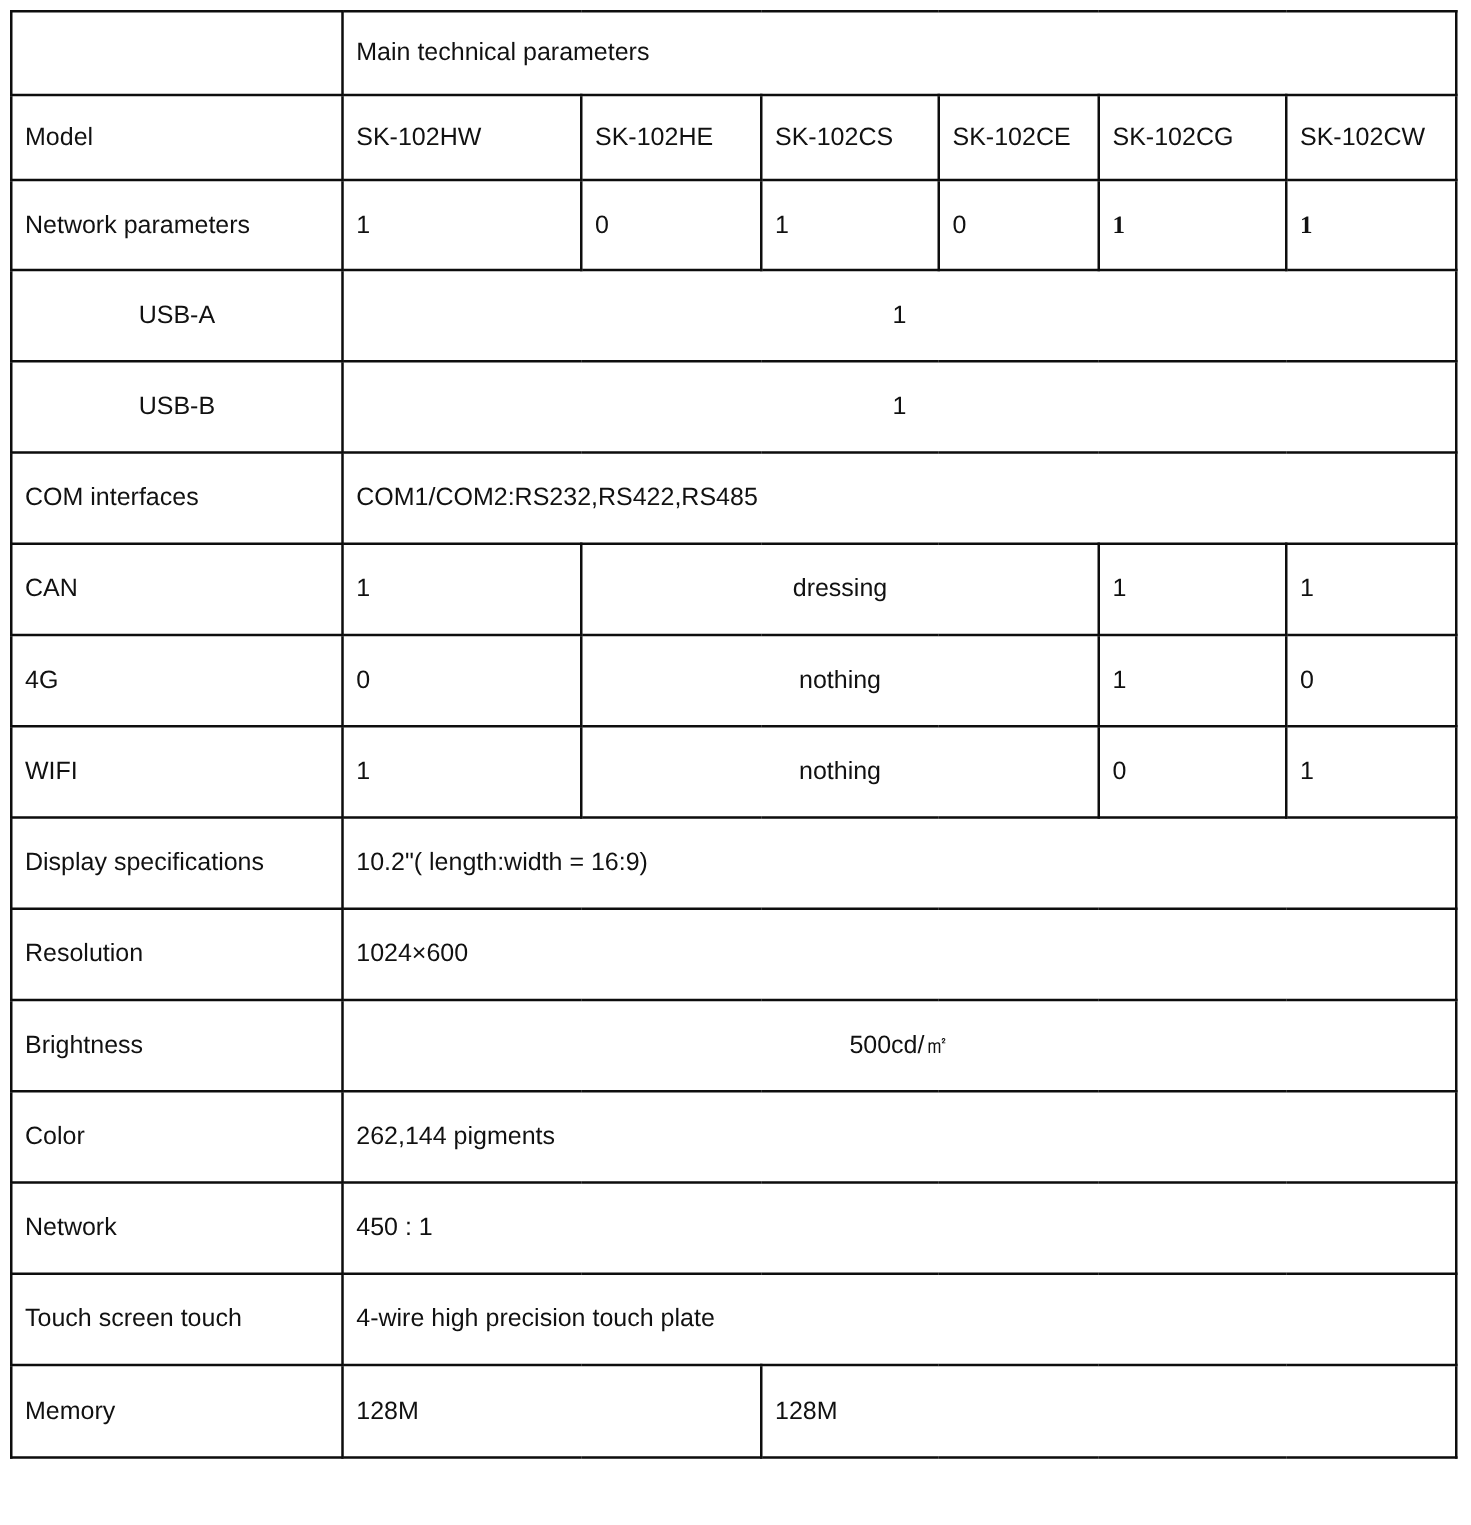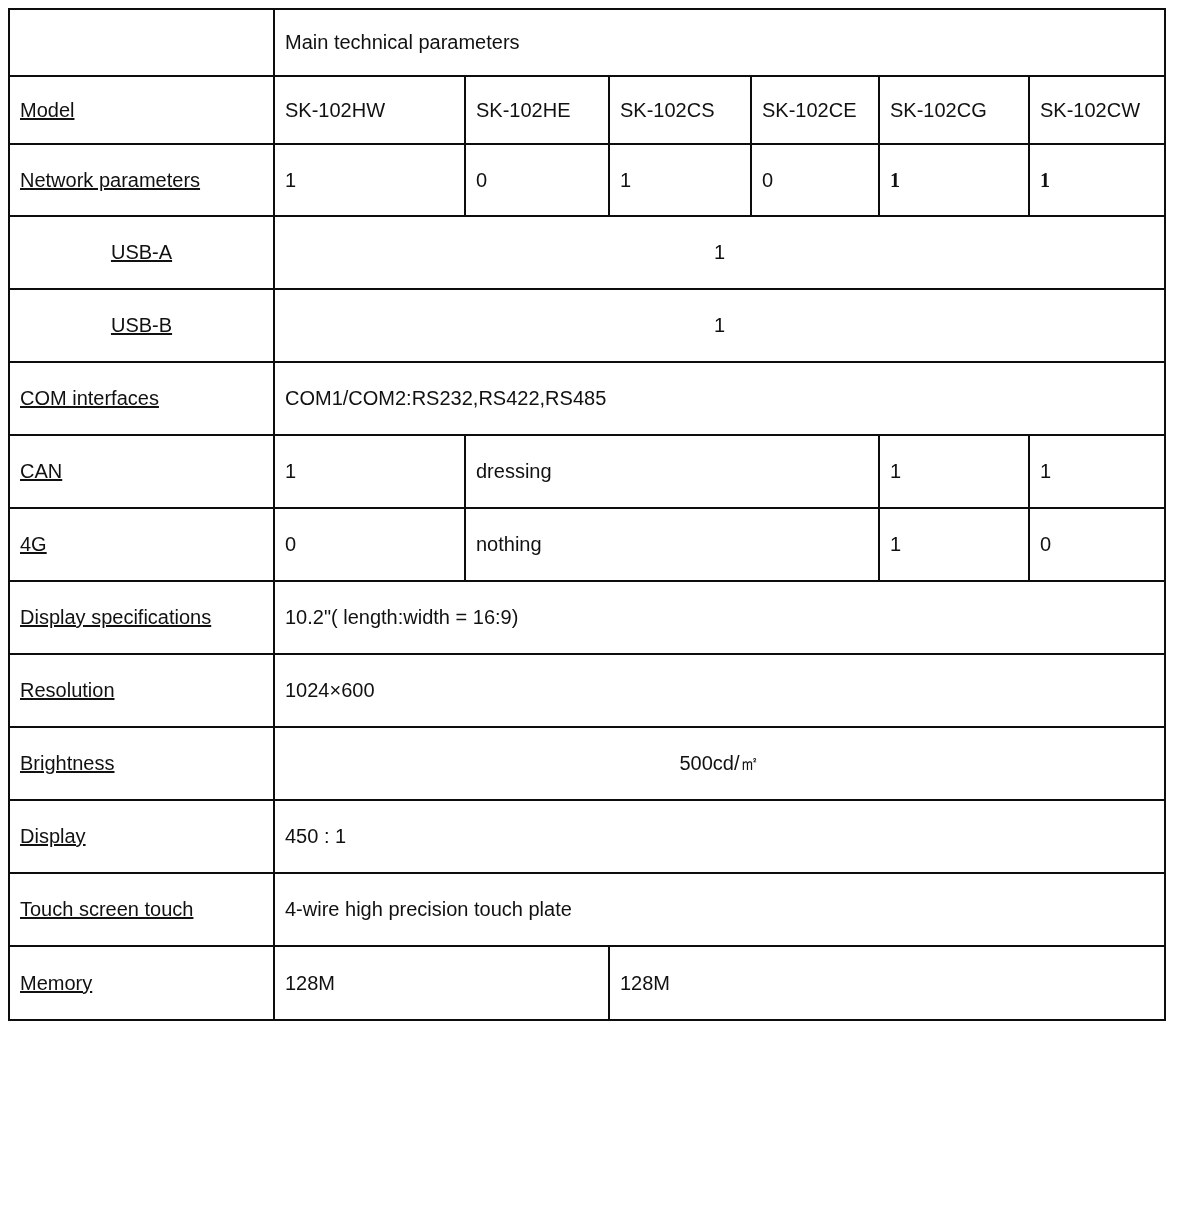--- a/index.html
+++ b/index.html
@@ -41,32 +41,32 @@
     vertical-align: middle;
     overflow: hidden;
     white-space: nowrap;
   }
 
   
   td.label {
     width: 265px;
     font-size: 20px;
     padding-left: 16px;
-    text-decoration: underline;
   }
 
   
   td.v-top {
     vertical-align: top;
     padding-top: 2px;
   }
   td.v-mid {
     vertical-align: middle;
   }
   td.center {
+    text-align: center;
   }
   td.bold-serif {
     font-family: "Liberation Serif", serif;
     font-weight: bold;
     font-size: 21px;
   }
 
   
   tr.r-header td { height: 65px; }
   tr.r-model td  { height: 66px; }
@@ -153,39 +153,50 @@
       </tr>
 
       <tr class="r-tri">
         <td class="label">4G</td>
         <td class="v-top">0</td>
         <td colspan="3" class="center v-mid">nothing</td>
         <td class="v-mid">1</td>
         <td class="v-top">0</td>
       </tr>
 
+      <tr class="r-tri">
+        <td class="label">WIFI</td>
+        <td class="v-top">1</td>
+        <td colspan="3" class="center v-mid">nothing</td>
+        <td class="v-top">0</td>
+        <td class="v-top">1</td>
+      </tr>
 
       <tr class="r-disp">
         <td class="label">Display specifications</td>
         <td colspan="6" class="v-mid">10.2"( length:width = 16:9)</td>
       </tr>
 
       <tr class="r-disp">
         <td class="label">Resolution</td>
         <td colspan="6" class="v-mid">1024×600</td>
       </tr>
 
       <tr class="r-disp">
         <td class="label">Brightness</td>
         <td colspan="6" class="v-mid sup-unit">500cd/㎡</td>
       </tr>
 
-
-      <tr class="r-disp">
-        <td class="label">Display</td>
+      <tr class="r-disp">
+        <td class="label">Color</td>
+        <td colspan="6" class="v-mid">262,144 pigments</td>
+      </tr>
+
+      <tr class="r-disp">
+        <td class="label">Network</td>
         <td colspan="6" class="v-mid">450 : 1</td>
       </tr>
 
 
       <tr class="r-disp">
         <td class="label">Touch screen touch</td>
         <td colspan="6" class="v-mid">4-wire high precision touch plate</td>
       </tr>
 
       <tr class="r-last">

